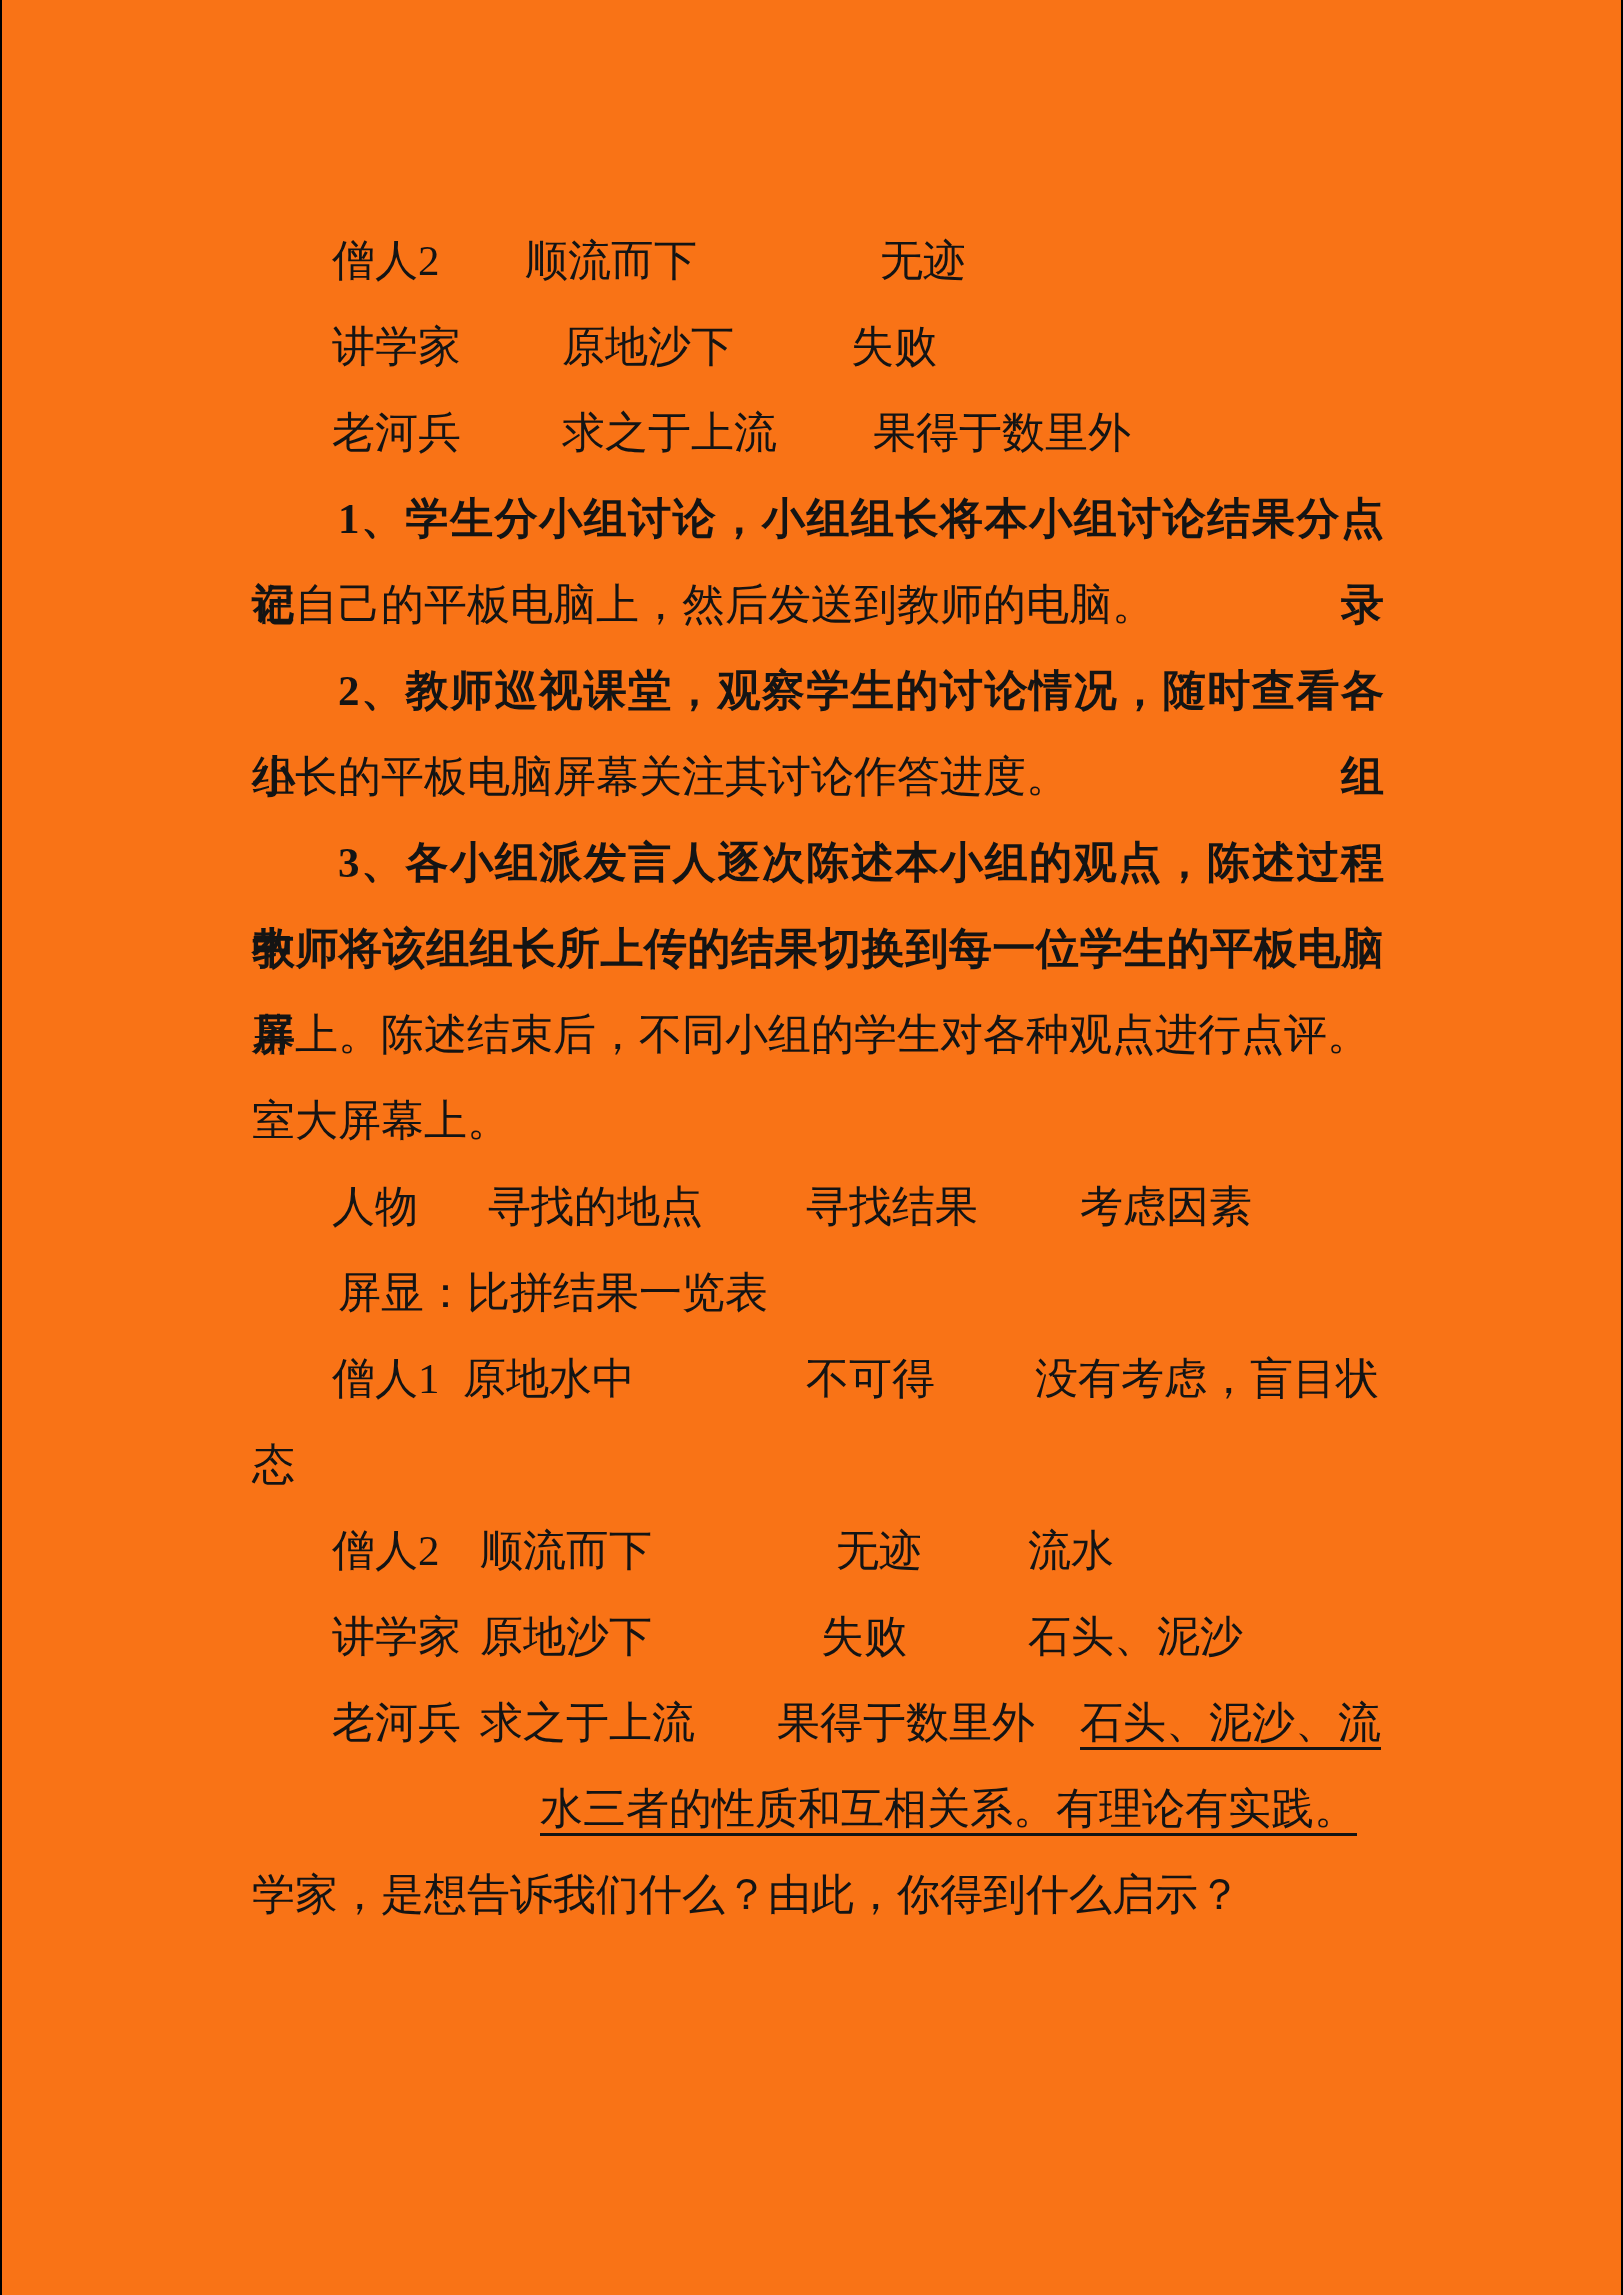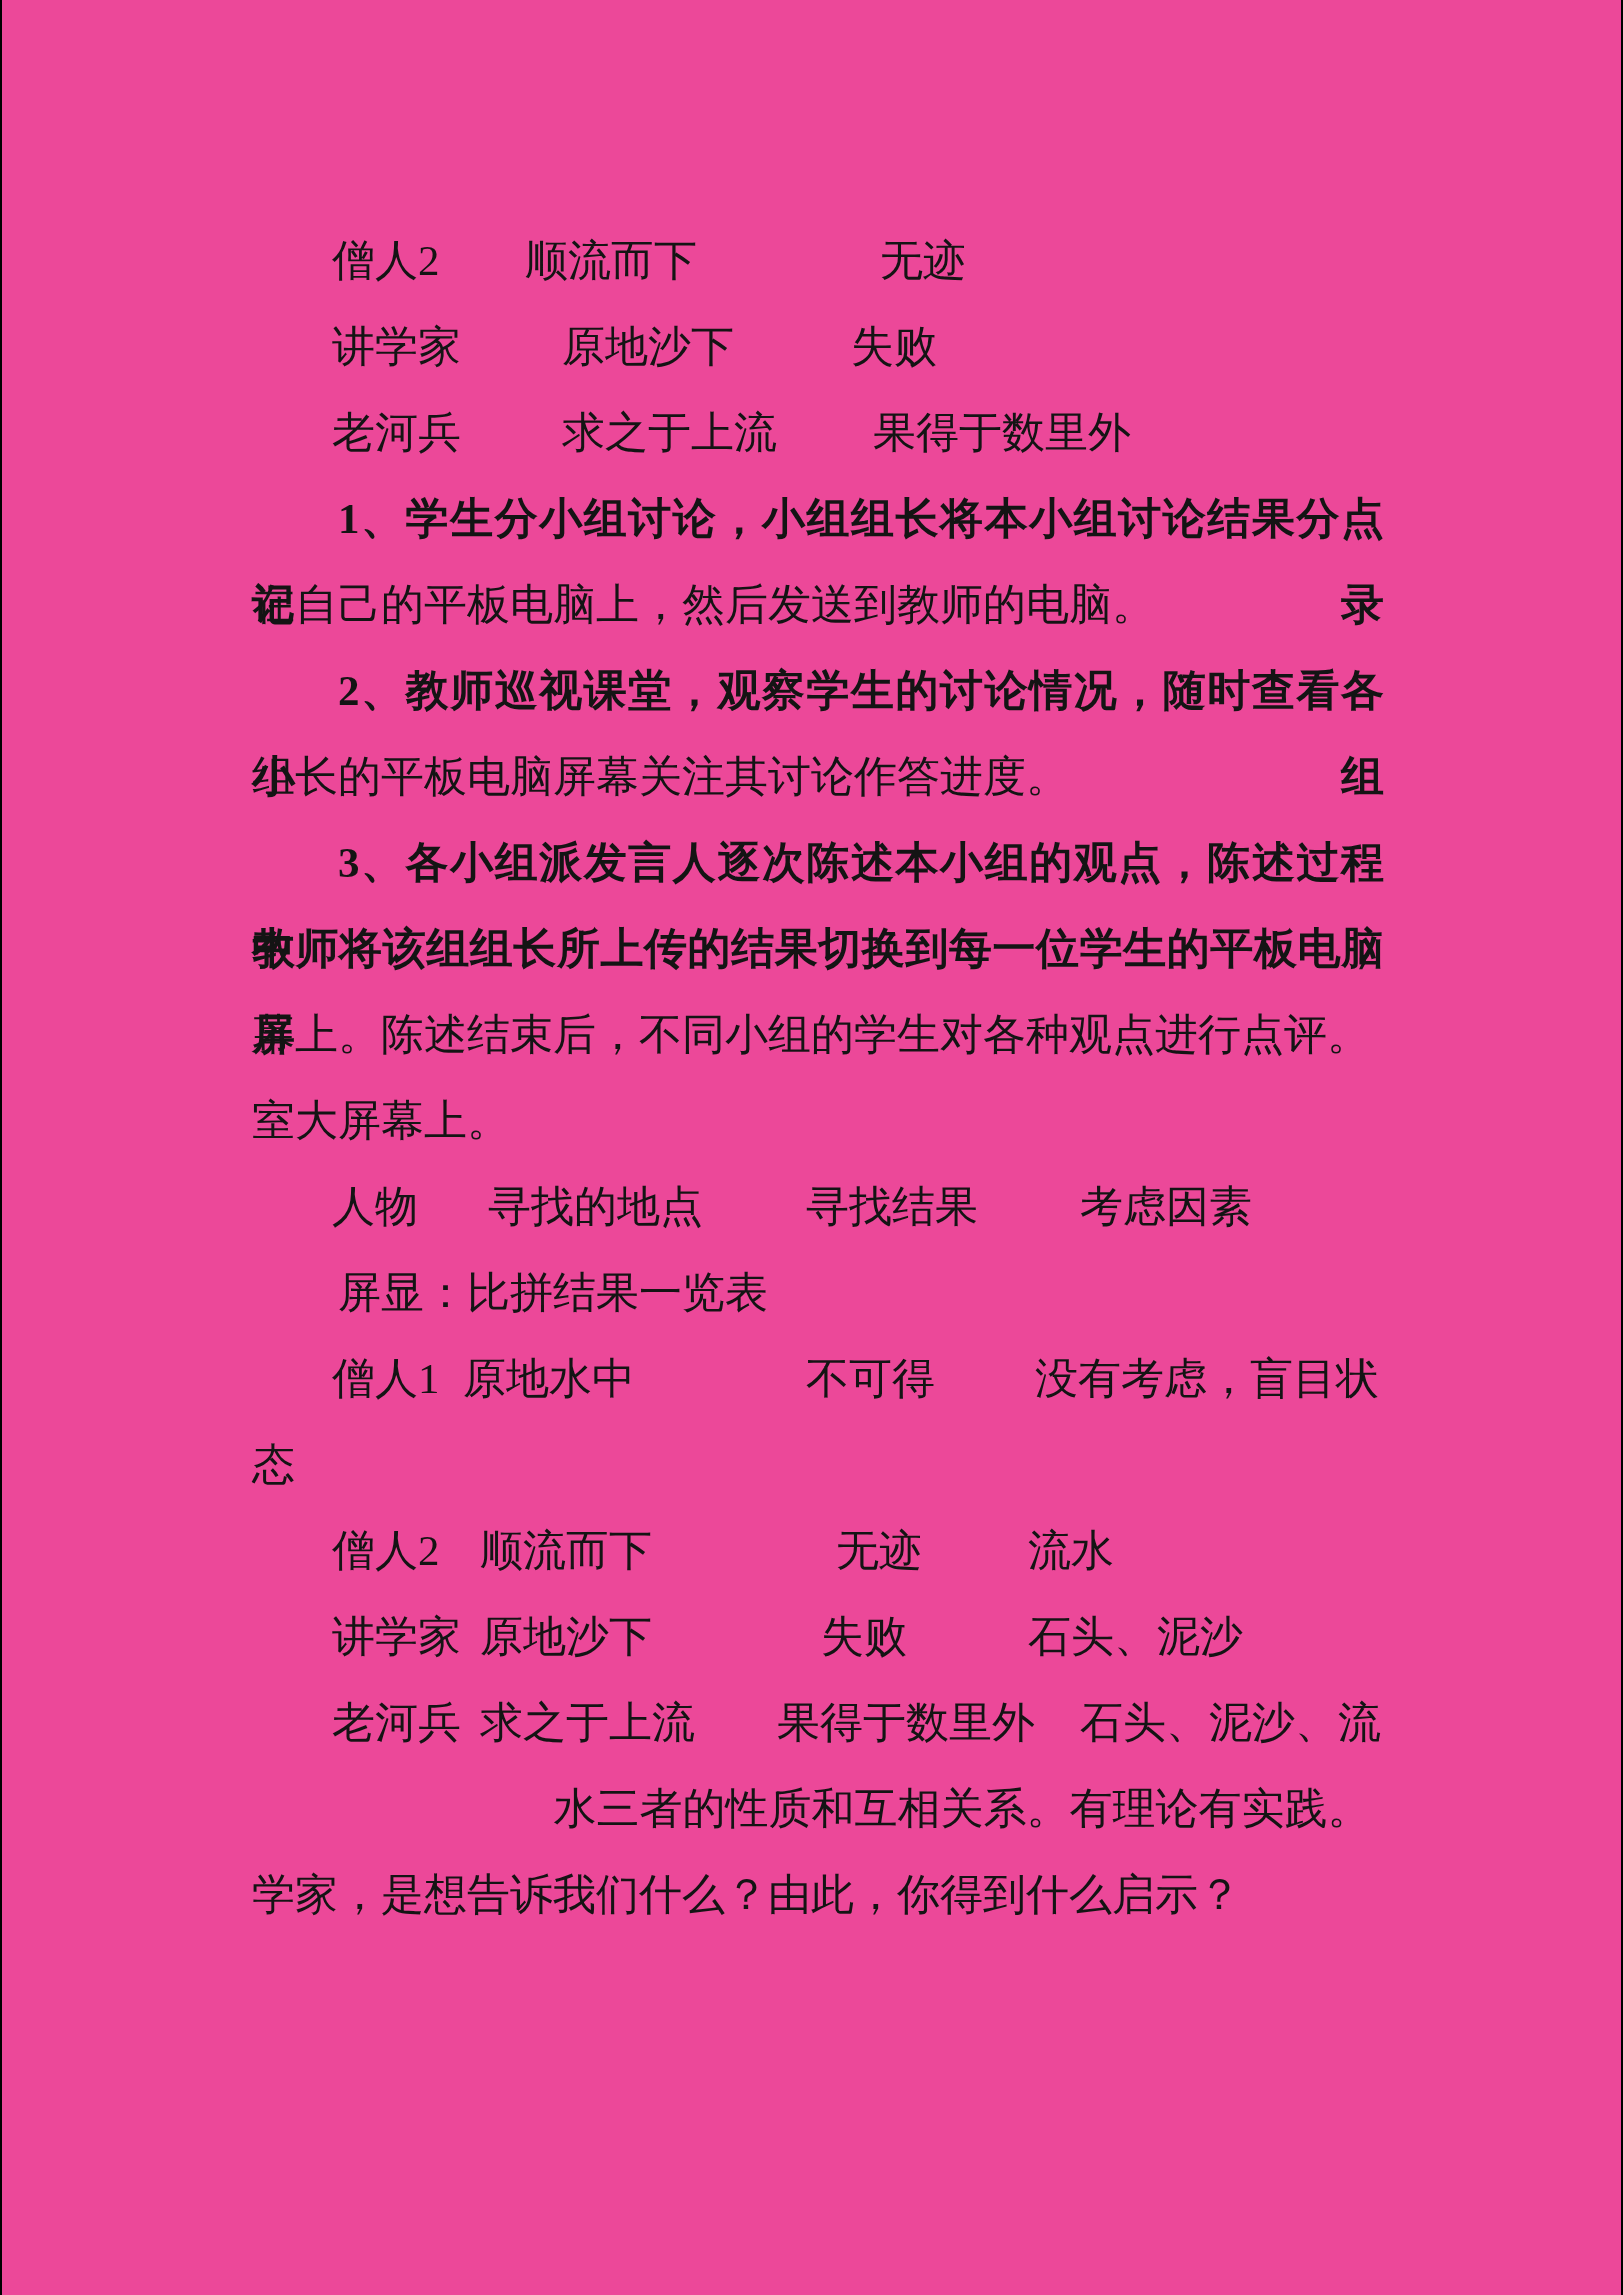--- a/index.html
+++ b/index.html
@@ -1,20 +1,20 @@
 <!DOCTYPE html>
 <html style="font-size:11px"><head>
 <meta charset="utf-8">
 <style>
   html, body { margin: 0; padding: 0; background: #ffffff; }
   .page {
     position: relative;
     width: 1623px;
     height: 2295px;
-    background: #ec4899;
+    background: #f97316;
     font-family: "Liberation Serif", "DejaVu Serif", serif;
     font-size: 43px;
     color: #141414;
     overflow: hidden;
   }
   .edge { position: absolute; top: 0; bottom: 0; width: 2px; background: #000; }
   .edge-left { left: 0; }
   .edge-right { right: 0; }
   .content {
     position: absolute;
@@ -32,23 +32,23 @@
   .indent { text-indent: 86px; }
   .cont-indent { text-indent: 288px; }
   .fill {
     white-space: normal;
     text-align: justify;
     text-align-last: justify;
     text-justify: inter-character;
     font-weight: bold;
   }
   .u {
+    text-decoration: underline;
     text-decoration-thickness: 2.7px;
     text-underline-offset: 9.5px;
-    text-align: center;
   }
 </style>
 </head>
 <body>
 
 <div class="page">
   <div class="edge edge-left"></div>
   <div class="edge edge-right"></div>
 
   <div class="content">

